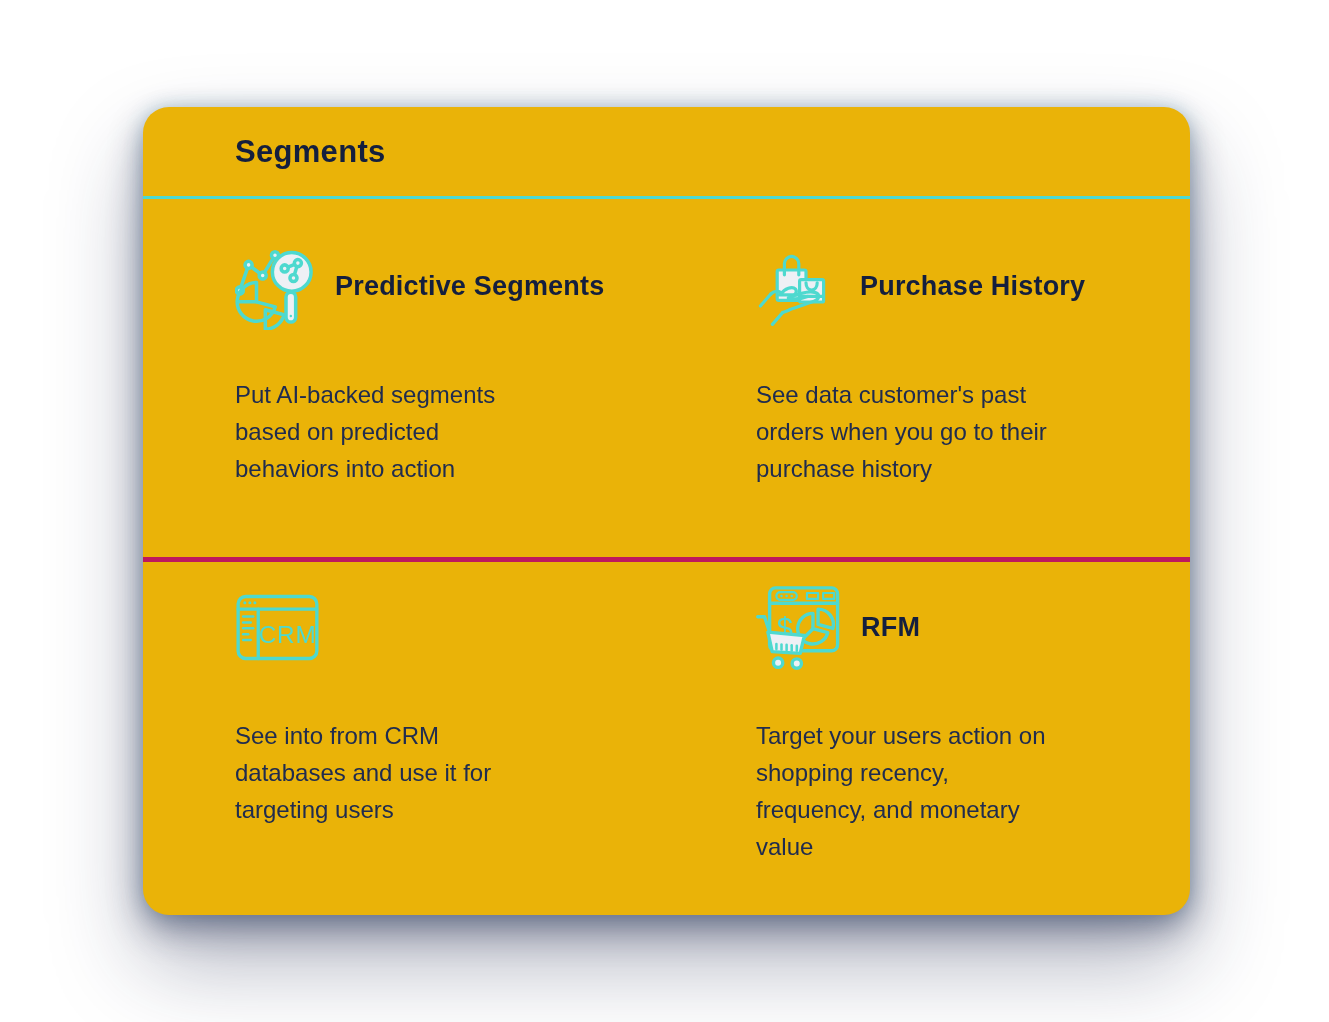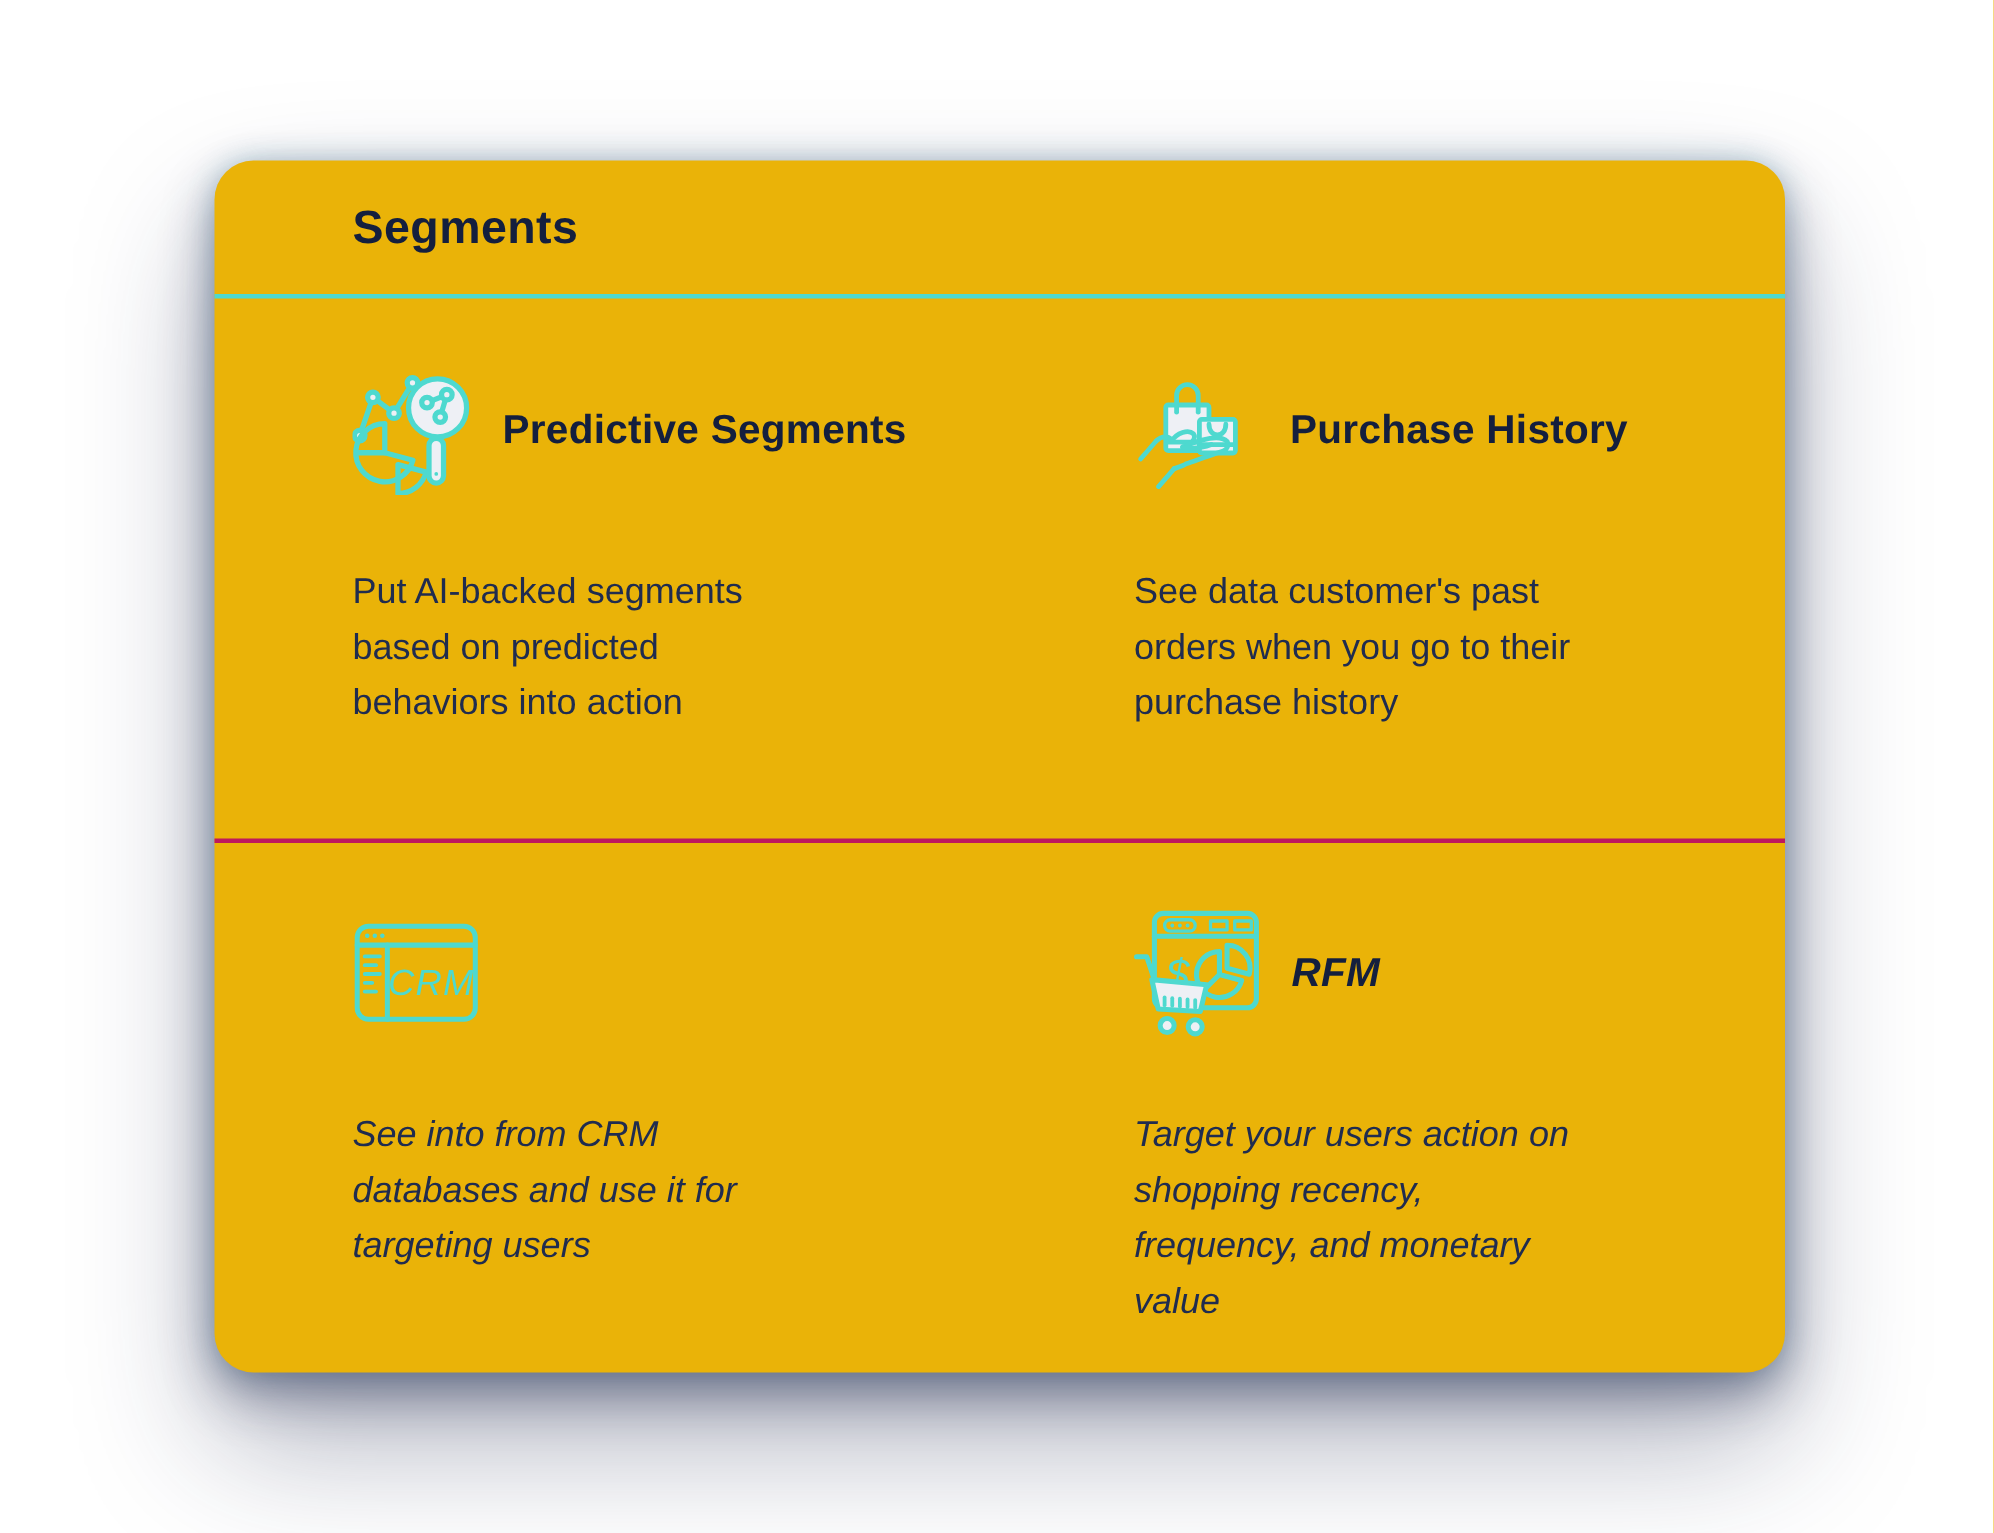--- a/index.html
+++ b/index.html
@@ -35,22 +35,22 @@
     font-weight: bold;
     letter-spacing: 0.3px;
     color: #141f3e;
   }
   .features-row {
     display: grid;
     grid-template-columns: 521px 1fr;
     padding: 41px 60px 0 92px;
     height: 363px;
   }
-  .features-row.first { border-bottom: 3px solid #be185d; }
-  .features-row.second { height: 347px; padding-top: 40px; font-style: italic; }
+  .features-row.first { border-bottom: 5px solid #be185d; }
+  .features-row.second { height: 347px; padding-top: 19px; }
   .feature-head {
     display: flex;
     align-items: center;
     gap: 20px;
     height: 92px;
   }
   .feature-icon { display: inline-flex; flex: 0 0 auto; }
   .feature-title {
     margin: 0;
     font-size: 27px;

